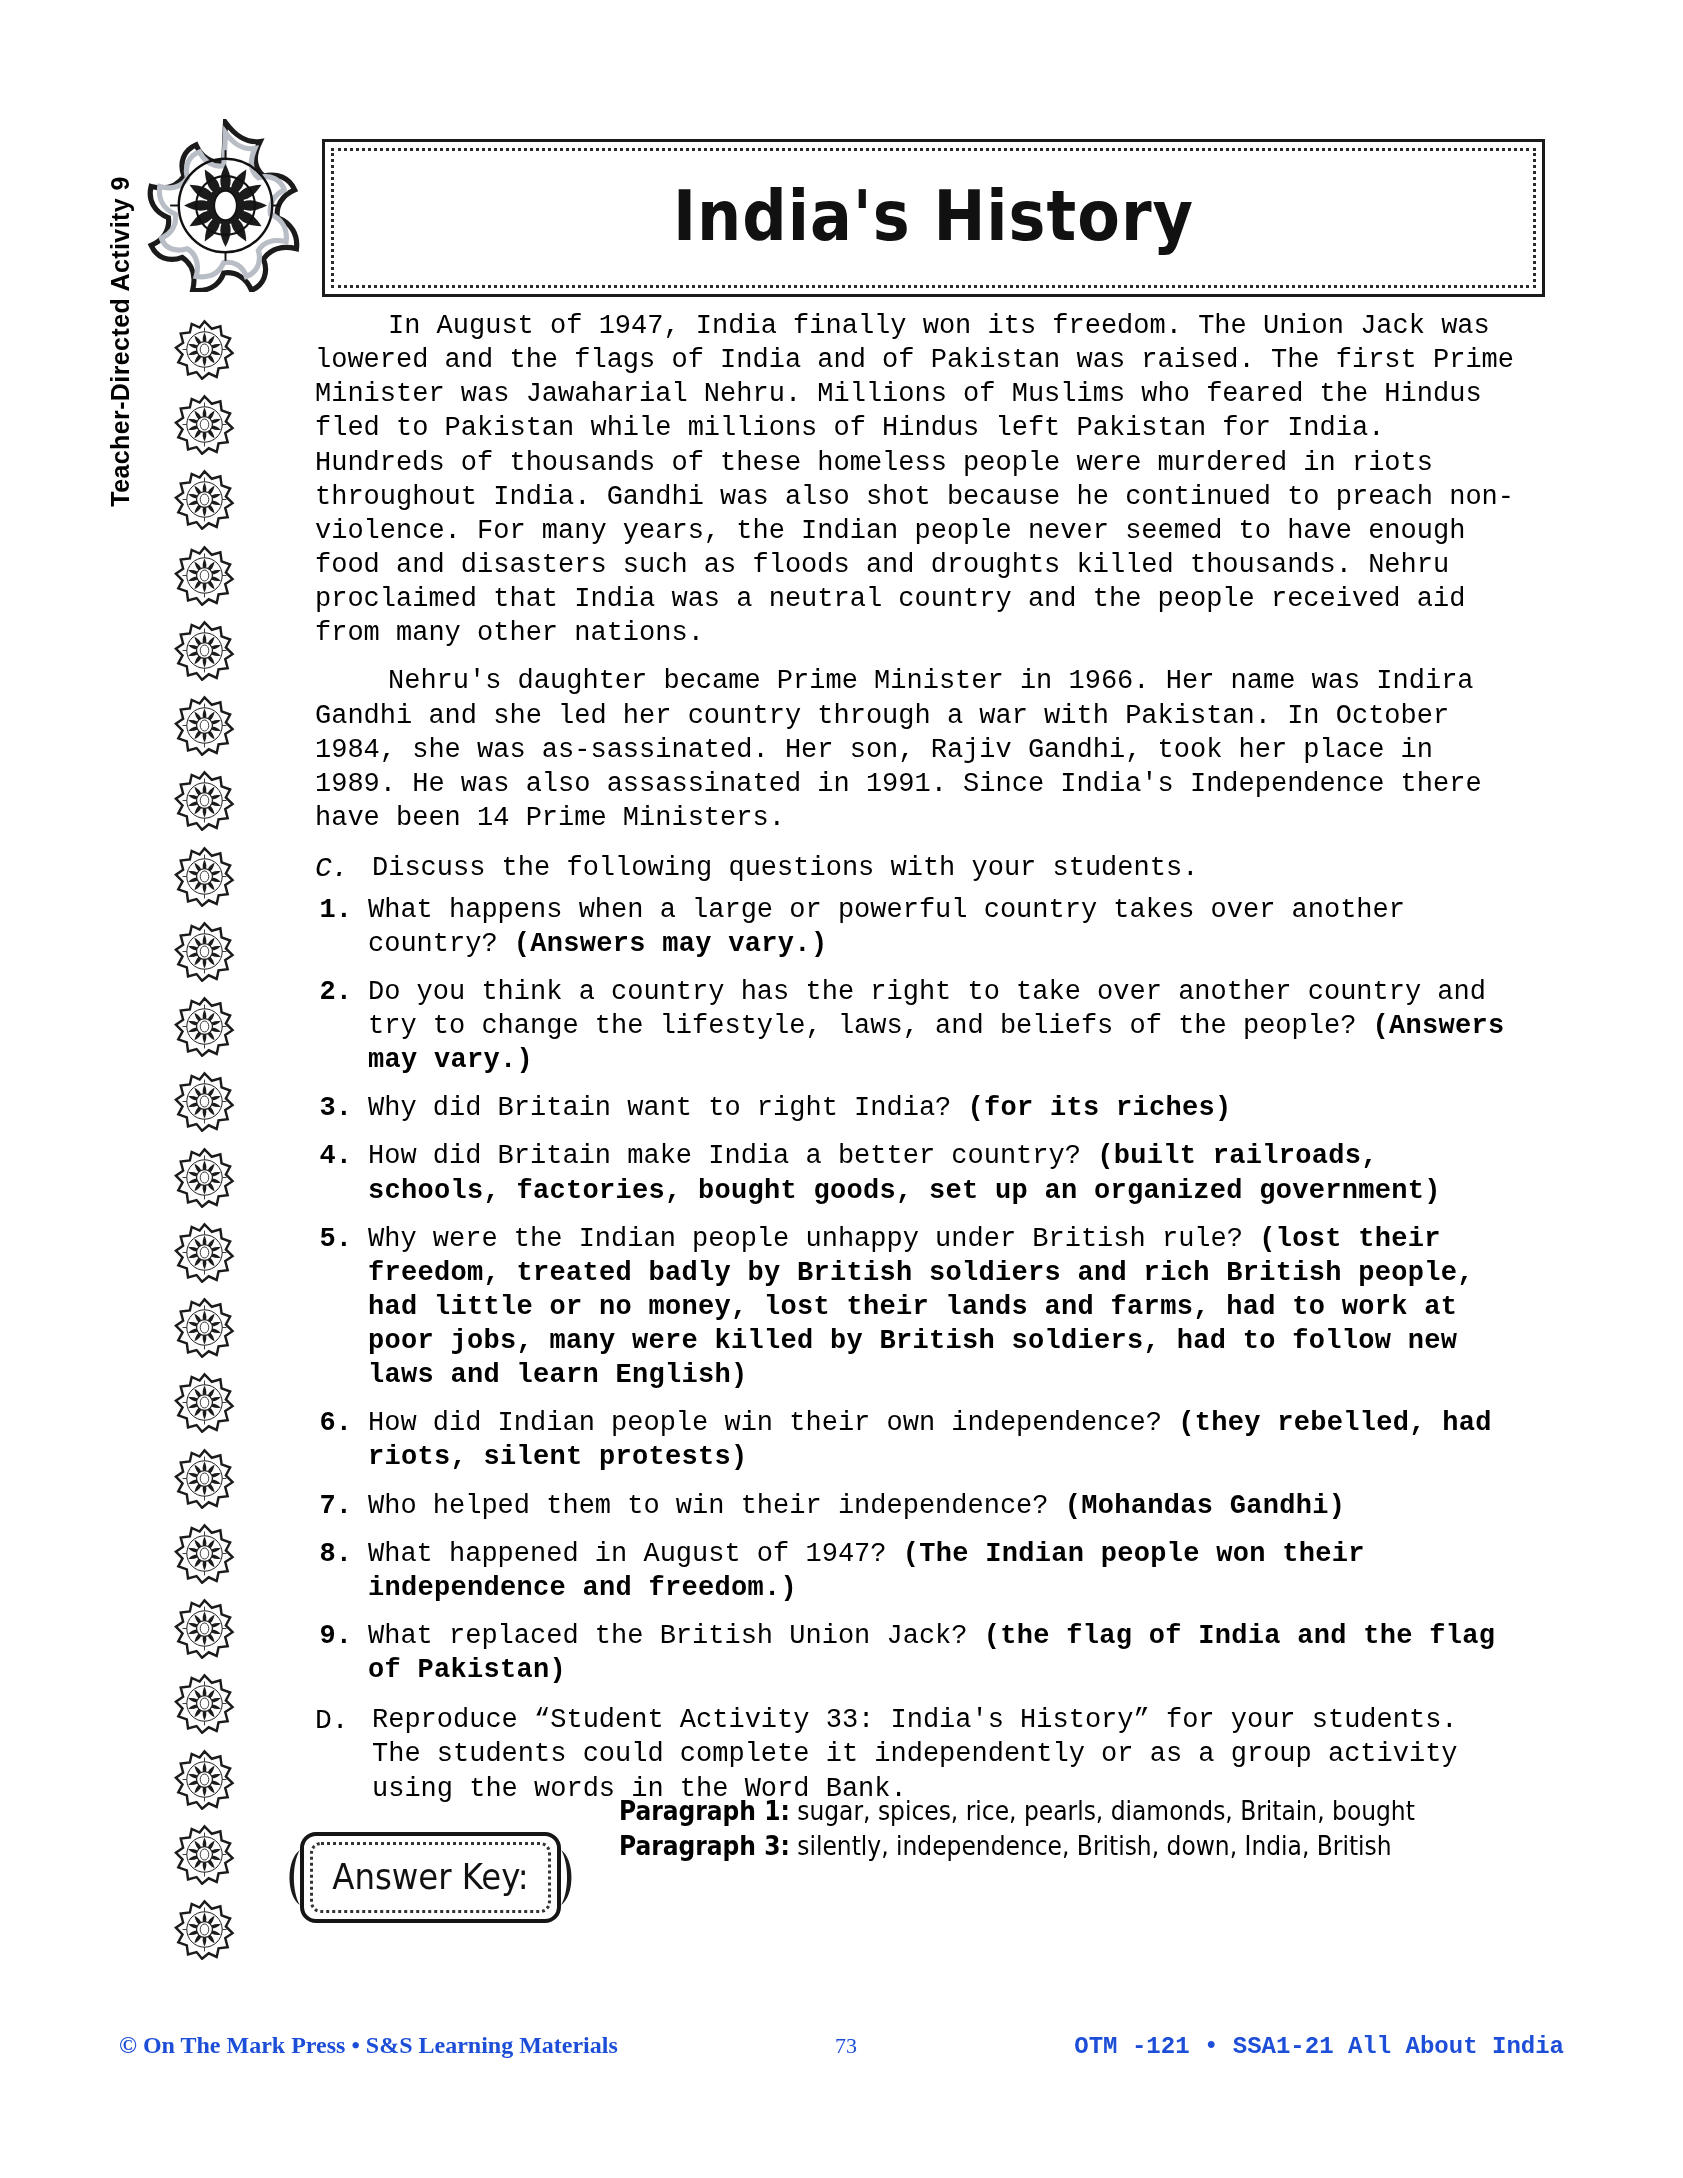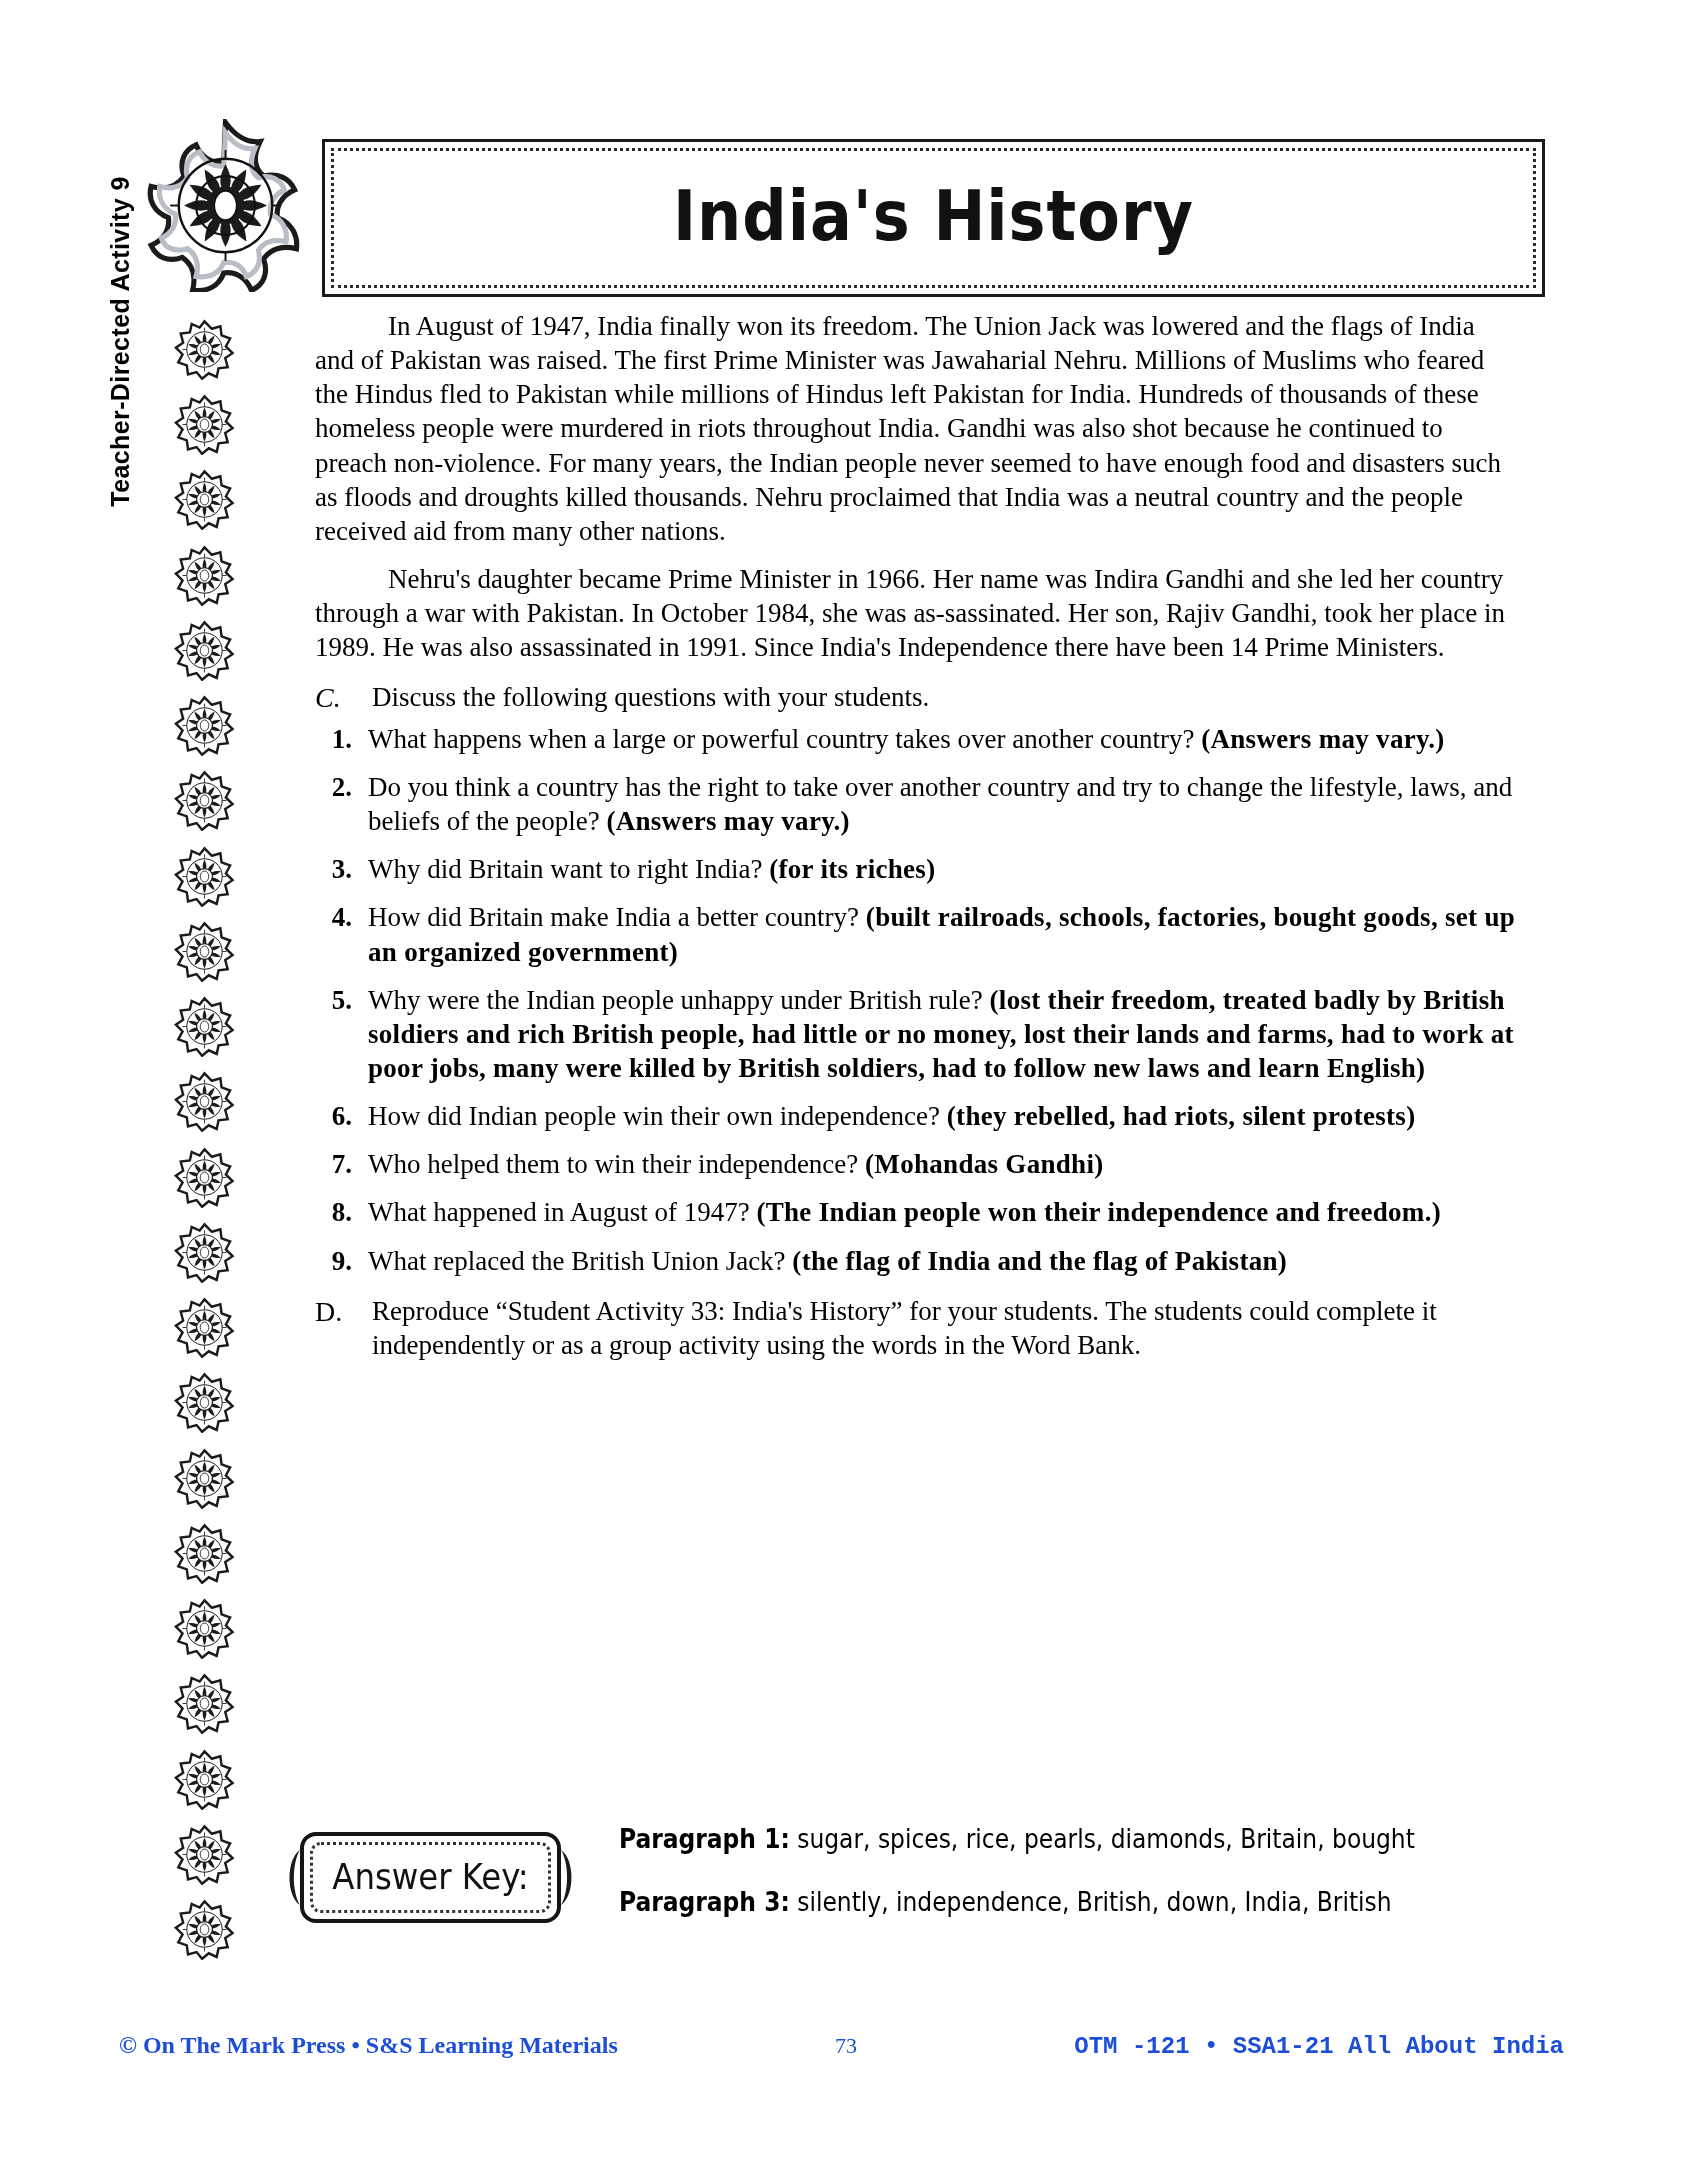--- a/index.html
+++ b/index.html
@@ -101,21 +101,21 @@
     width: 61px;
     height: 61px;
   }
 
   
   .content {
     position: absolute;
     left: 315px;
     top: 309px;
     width: 1202px;
-    font-family: Liberation Serif, serif;
+    font-family: Liberation Mono, monospace;
     font-size: 27px;
     line-height: 1.265;
     color: #000;
   }
   .para {
     margin: 0 0 14px 0;
     text-indent: 73px;
     text-align: left;
   }
 
@@ -208,21 +208,21 @@
 
   .wordbank {
     position: absolute;
     left: 337px;
     top: 0;
     width: 891px;
     font-family: "DejaVu Sans Condensed", "DejaVu Sans", sans-serif;
     font-size: 26px;
     line-height: 1.33;
   }
-  .wordbank .wb-line { white-space: normal; margin-top: 28px; }
+  .wordbank .wb-line { white-space: normal; }
   .wb-label { font-weight: bold; }
 
   
   .footer {
     position: absolute;
     left: 119px;
     top: 2032px;
     width: 1445px;
     display: flex;
     align-items: baseline;

